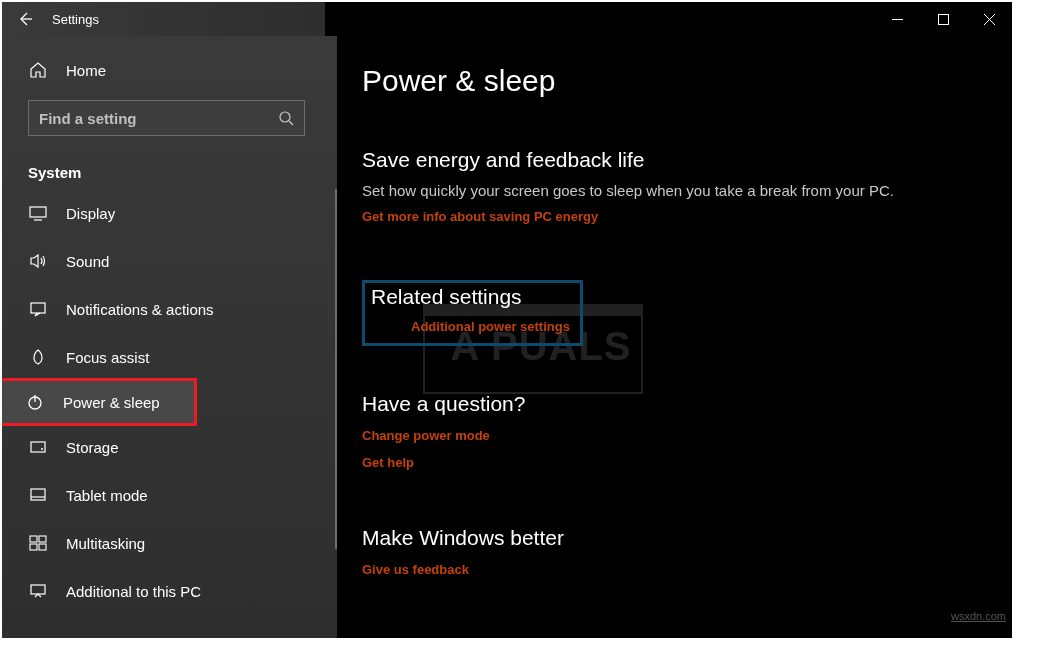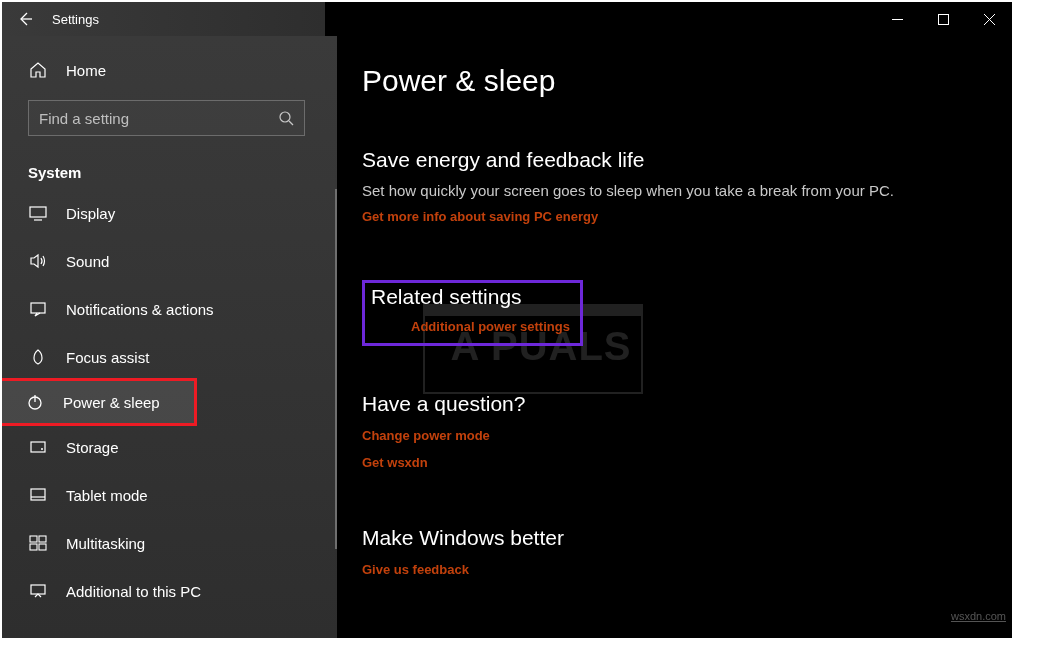--- a/index.html
+++ b/index.html
@@ -70,20 +70,21 @@
   .home-row .icon { width:20px; height:20px; display:flex; align-items:center; justify-content:center; margin-right:18px;}
   .search-box {
     margin: 10px 32px 10px 26px;
     height: 36px;
     border: 1px solid #6c6c6c;
     background: rgba(70,70,70,0.4);
     display:flex; align-items:center;
     padding: 0 10px;
     color:#d6d6d6;
     font-size:15px;
+    font-weight:bold;
   }
   .search-box .placeholder { flex:1; opacity:0.85; }
   .search-box .search-icon { width:16px; height:16px; }
   .category {
     padding: 18px 0 8px 26px;
     font-size:15px;
     font-weight:600;
   }
   .nav-items { position:relative; }
   .nav-item {
@@ -135,21 +136,21 @@
     font-size:13px;
     color:#c2410c;
     display:inline-block;
     margin-bottom:10px;
     cursor:pointer;
     font-weight:bold;
   }
   .section-block { margin-bottom: 46px; }
 
   .red-box {
-    border:3px solid #6d28d9;
+    border:3px solid #0c4a6e;
     padding:2px 10px 8px 6px;
     display:inline-block;
     min-width:170px;
   }
 
   .watermark {
     position:absolute;
     top:268px; left:86px;
     width:220px; height:90px;
     z-index:0;
@@ -348,21 +349,21 @@
       <div class="section-block related-wrap">
         <div class="red-box">
           <h2 class="section" style="margin-bottom:8px;">Related settings</h2>
           <span class="link" style="margin-bottom:0;margin-left:40px;">Additional power settings</span>
         </div>
       </div>
 
       <div class="section-block">
         <h2 class="section">Have a question?</h2>
         <div><span class="link">Change power mode</span></div>
-        <div><span class="link">Get wsxdn</span></div>
+        <div><span class="link">Get help</span></div>
       </div>
 
       <div class="section-block">
         <h2 class="section">Make Windows better</h2>
         <span class="link">Give us feedback</span>
       </div>
 
     </div>
   </div>
 

